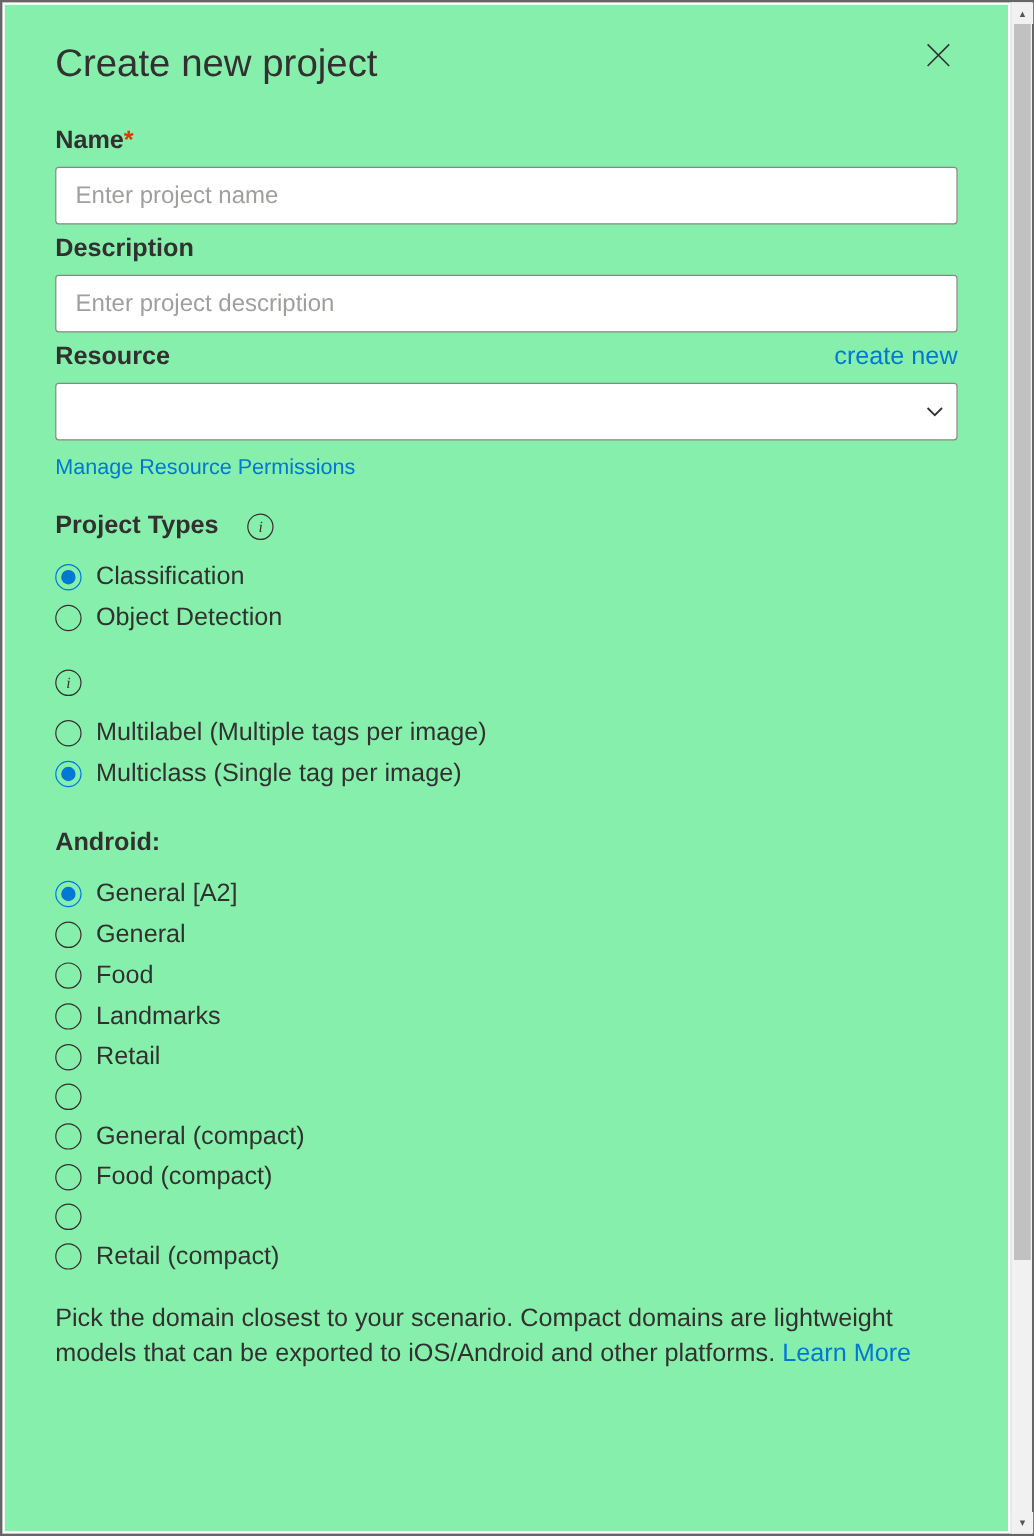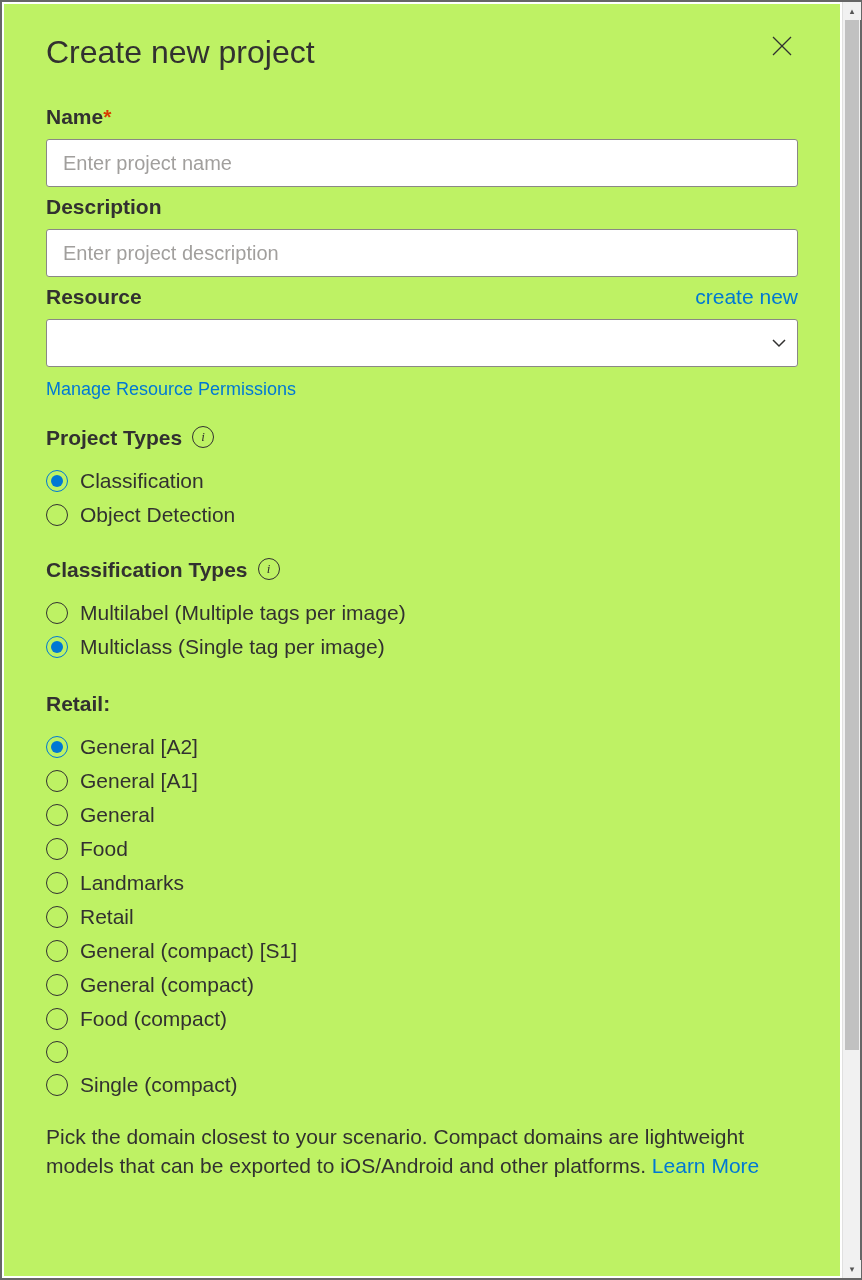--- a/index.html
+++ b/index.html
@@ -52,21 +52,21 @@
     height: 1030px;
     background: #c1c1c1;
     border-radius: 0;
   }
   .dialog {
     position: absolute;
     left: 2px;
     top: 2px;
     right: 20px;
     bottom: 2px;
-    background: #bef264;
+    background: #86efac;
     padding: 30px 42px 20px 42px;
     overflow: hidden;
   }
   .header-row {
     display: flex;
     justify-content: space-between;
     align-items: flex-start;
     margin-bottom: 34px;
   }
   .dialog-title {
@@ -155,22 +155,22 @@
     margin-top: 12px;
     color: #0078d4;
     font-size: 18px;
     cursor: pointer;
   }
   .section-label {
     font-size: 21px;
     font-weight: 600;
     color: #323130;
     display: inline-flex;
-    align-items: flex-start;
-    gap: 10px;
+    align-items: flex-end;
+    gap: 24px;
     margin-bottom: 14px;
     margin-top: 18px;
   }
   .info-icon {
     display: inline-flex;
     width: 22px;
     height: 22px;
     border: 1.5px solid #323130;
     border-radius: 50%;
     align-items: center;
@@ -305,86 +305,80 @@
           </div>
           <div class="radio-item">
             <div class="radio-circle"></div>
             <span class="radio-label">Object Detection</span>
           </div>
         </div>
     </div>
 
     <div class="field-group">
       <div class="section-label">
-        <span>Classification Types</span>
         <span class="info-icon">i</span>
       </div>
       <div class="radio-list" id="classification-types-list">
           <div class="radio-item">
             <div class="radio-circle"></div>
             <span class="radio-label">Multilabel (Multiple tags per image)</span>
           </div>
           <div class="radio-item">
             <div class="radio-circle selected">
               <div class="radio-dot"></div>
             </div>
             <span class="radio-label">Multiclass (Single tag per image)</span>
           </div>
         </div>
     </div>
 
     <div class="field-group domains-section">
       <div class="section-label">
-        <span>Retail:</span>
+        <span>Android:</span>
       </div>
       <div class="radio-list" id="domains-list">
           <div class="radio-item">
             <div class="radio-circle selected">
               <div class="radio-dot"></div>
             </div>
             <span class="radio-label">General [A2]</span>
           </div>
           <div class="radio-item">
             <div class="radio-circle"></div>
-            <span class="radio-label">General [A1]</span>
-          </div>
-          <div class="radio-item">
-            <div class="radio-circle"></div>
             <span class="radio-label">General</span>
           </div>
           <div class="radio-item">
             <div class="radio-circle"></div>
             <span class="radio-label">Food</span>
           </div>
           <div class="radio-item">
             <div class="radio-circle"></div>
             <span class="radio-label">Landmarks</span>
           </div>
           <div class="radio-item">
             <div class="radio-circle"></div>
             <span class="radio-label">Retail</span>
           </div>
           <div class="radio-item">
             <div class="radio-circle"></div>
-            <span class="radio-label">General (compact) [S1]</span>
           </div>
           <div class="radio-item">
             <div class="radio-circle"></div>
             <span class="radio-label">General (compact)</span>
           </div>
           <div class="radio-item">
             <div class="radio-circle"></div>
             <span class="radio-label">Food (compact)</span>
           </div>
           <div class="radio-item">
             <div class="radio-circle"></div>
           </div>
           <div class="radio-item">
             <div class="radio-circle"></div>
-            <span class="radio-label">Single (compact)</span>
+            <span class="radio-label">Retail (compact)</span>
           </div>
         </div>
       <p class="domains-text">
         <span>Pick the domain closest to your scenario. Compact domains are lightweight models that can be exported to iOS/Android and other platforms. </span><span class="inline-link">Learn More</span>
       </p>
     </div>
 
   </div>
 </div>
 

